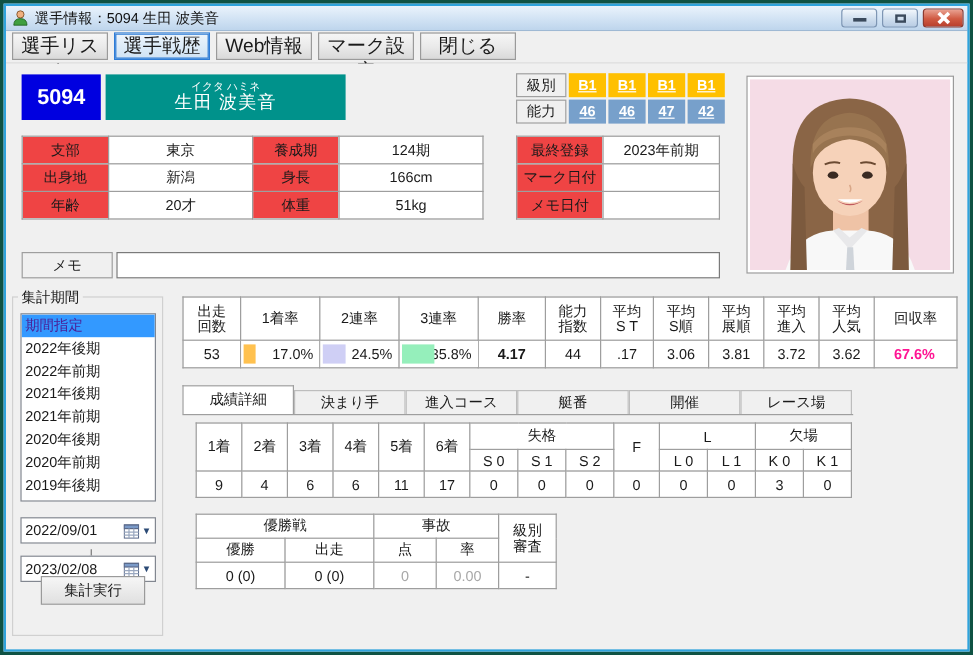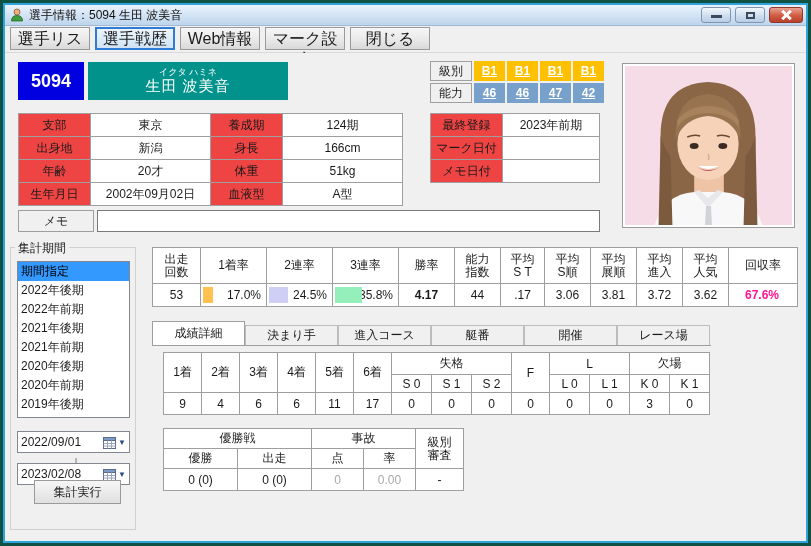--- a/index.html
+++ b/index.html
@@ -77,21 +77,21 @@
   .memo-field { position:absolute; left:92px; top:157px; width:503px; height:22px;
     background:#fff; border:1px solid #7a7a7a; padding:0 4px; line-height:20px; }
 
   
   .groupbox { position:absolute; left:5px; top:194px; width:126px; height:283px;
     border:1px solid #d0d0d0; }
   .groupbox-label { position:absolute; left:4px; top:-8px; background:#f0f0f0; padding:0 3px; }
   .listbox { position:absolute; left:6px; top:13px; width:113px; height:157px;
     background:#fff; border:1px solid #828790; overflow:hidden; }
   .list-item { height:19px; line-height:19px; padding-left:3px; white-space:nowrap; }
-  .list-item.selected { background:#3399FF; color:#000000; }
+  .list-item.selected { background:#3399FF; color:#4c1d95; }
   .datepick { position:absolute; left:6px; width:113px; height:22px; background:#fff;
     border:1px solid #828790; display:flex; align-items:center; padding:0 3px; }
   .datepick .dval { flex:1; }
   .cal-icon { width:13px; height:13px; margin-right:2px; }
   .dd-arrow { font-size:8px; color:#2b4a75; }
   .down-arrow { position:absolute; left:58px; top:205px; width:14px; text-align:center;
     font-size:13px; color:#111; }
   .runbtn { position:absolute; left:23px; top:232px; width:87px; height:24px;
     border:1px solid #9a9a9a; background:linear-gradient(#f6f6f6,#e0e0e0);
     text-align:center; line-height:22px; }
@@ -226,26 +226,20 @@
           <td class="lbl">出身地</td>
           <td>新潟</td>
           <td class="lbl">身長</td>
           <td>166cm</td>
         </tr>
         <tr>
           <td class="lbl">年齢</td>
           <td>20才</td>
           <td class="lbl">体重</td>
           <td>51kg</td>
-        </tr>
-        <tr>
-          <td class="lbl">生年月日</td>
-          <td>2002年09月02日</td>
-          <td class="lbl">血液型</td>
-          <td>A型</td>
         </tr>
       </tbody>
         </table>
 
       <table class="grid regtable">
         <colgroup>
             <col style="width:72px">
             <col style="width:97px">
           </colgroup>
         <tbody>

